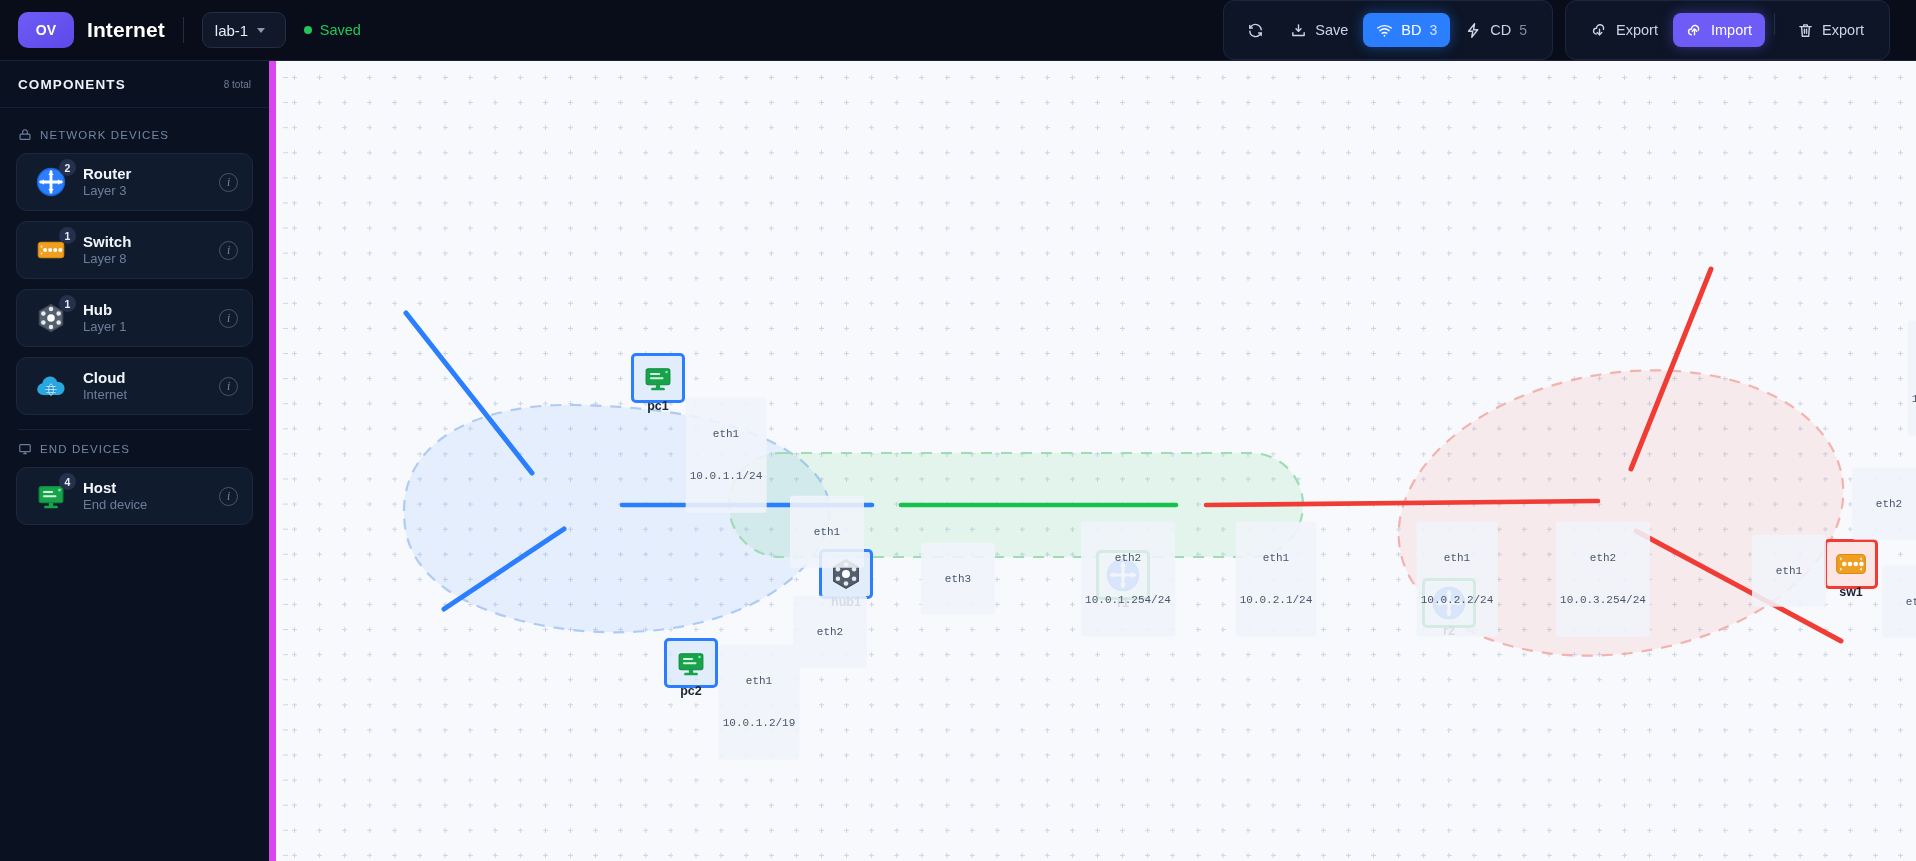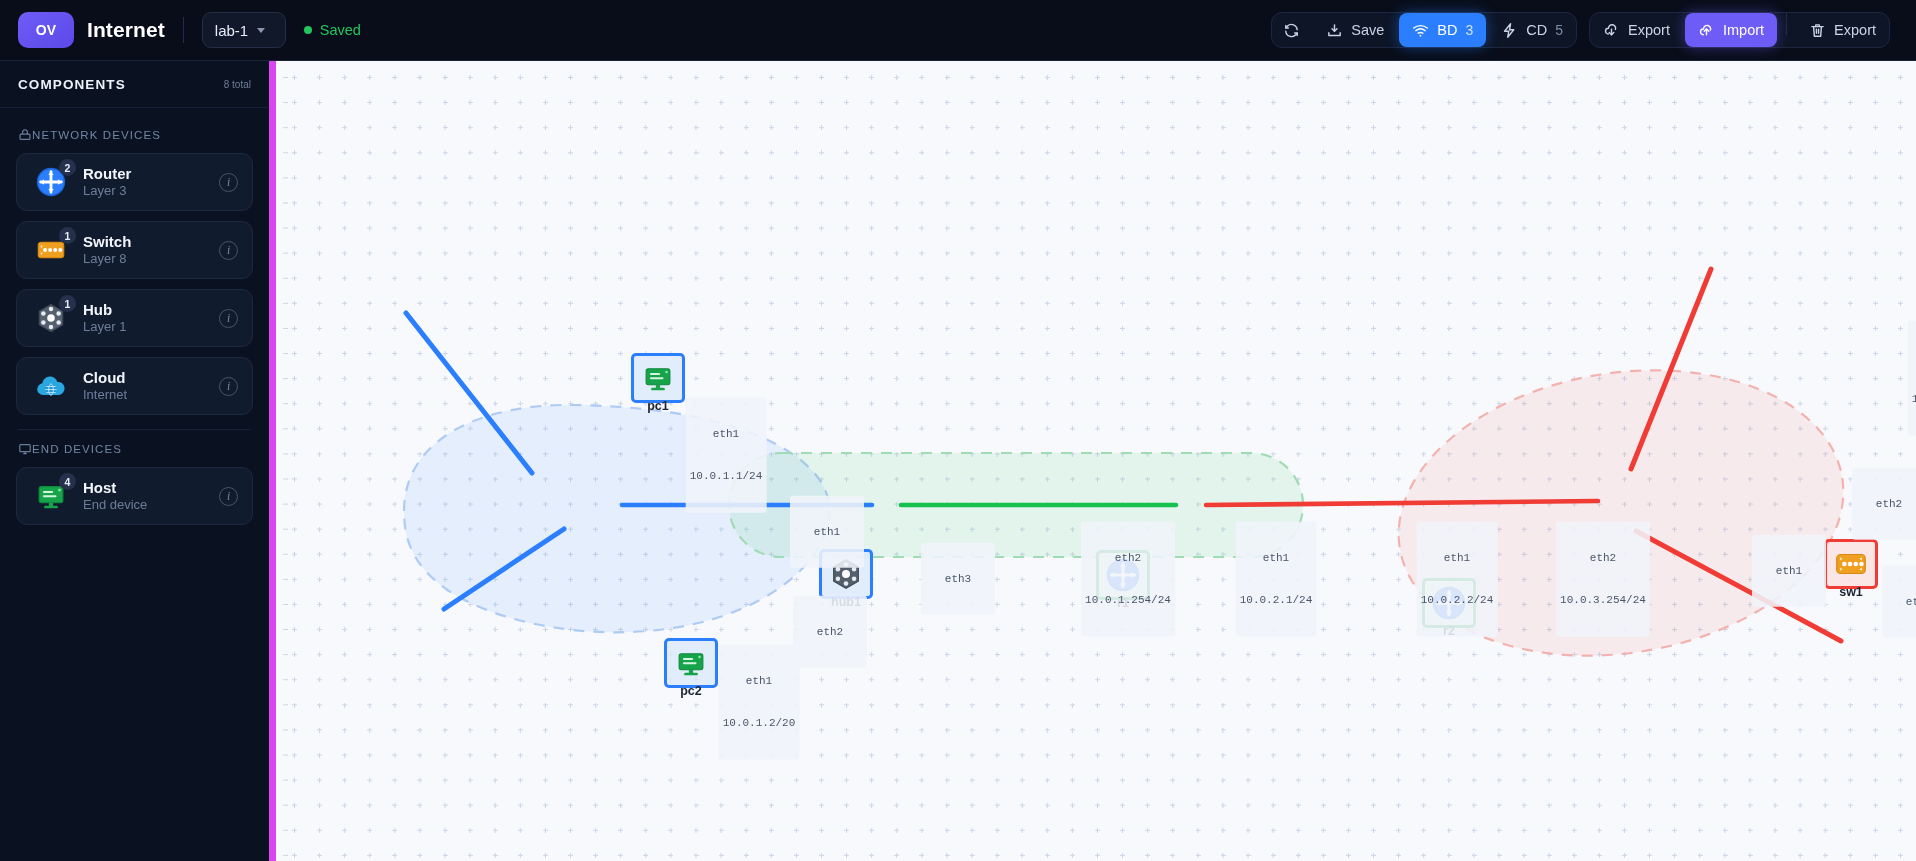--- a/index.html
+++ b/index.html
@@ -40,21 +40,21 @@
 
   .saved { display: flex; align-items: center; gap: 8px; margin-left: 18px; }
   .dot-green { width: 8px; height: 8px; border-radius: 50%; background: #22c55e; }
   .saved-txt { color: #22c55e; font-size: 14.5px; }
 
   .spacer { flex: 1; }
 
   .group {
     display: flex; 
     background: #0d1526; border: 1px solid #1c2640; border-radius: 11px;
-    padding: 0; gap: 2px;
+    padding: 12px; gap: 2px;
   }
   .tbtn {
     height: 34px; display: flex; align-items: center; gap: 8px;
     padding: 0 13px; border-radius: 8px; cursor: pointer;
     color: #c9d4e6; font-size: 14.5px; background: transparent; border: none;
     font-family: "Liberation Sans", sans-serif; white-space: nowrap;
   }
   .tbtn .cnt { color: #7e8ca6; font-size: 14px; }
   .tbtn.icon-only { padding: 0 11px; }
   .tbtn.active-blue { background: #2b7fff; color: #fff; box-shadow: 0 0 14px rgba(43,127,255,.45); }
@@ -75,21 +75,21 @@
   }
   .sb-head {
     height: 47px; flex: 0 0 47px;
     display: flex; align-items: center; justify-content: space-between;
     padding: 0 18px; border-bottom: 1px solid #16203a;
   }
   .sb-title { color: #eef3fb; font-size: 13.5px; font-weight: bold; letter-spacing: 1.1px; }
   .sb-count { color: #6f7e99; font-size: 10px; }
   .sb-scroll { flex: 1; padding: 16px 16px 0 16px; overflow: hidden; }
 
-  .sec-head { display: flex; align-items: center; margin: 4px 0 11px 2px; }
+  .sec-head { display: flex; align-items: center; gap: 8px; margin: 4px 0 11px 2px; }
   .sec-head .lbl { color: #7287a5; font-size: 11.5px; letter-spacing: 1.1px; }
   .sec-head.second { margin-top: 12px; }
 
   .dev {
     position: relative; height: 58px; margin-bottom: 10px;
     background: #111b2e; border: 1px solid #1d2840; border-radius: 11px;
     display: flex; align-items: center; padding: 0 14px; cursor: grab;
   }
   .dev-ico { position: relative; width: 40px; height: 40px; flex: 0 0 40px; display: flex; align-items: center; justify-content: center; }
   .badge {
@@ -502,21 +502,21 @@
           <div>eth1</div>
         </div>
         <div class="elabel" style="left:554px; top:571px;">
           <div>eth2</div>
         </div>
         <div class="elabel" style="left:682px; top:518px;">
           <div>eth3</div>
         </div>
         <div class="elabel" style="left:483px; top:641px;">
           <div>eth1</div>
-          <div>10.0.1.2/20</div>
+          <div>10.0.1.2/19</div>
         </div>
         <div class="elabel" style="left:852px; top:518px;">
           <div>eth2</div>
           <div>10.0.1.254/24</div>
         </div>
         <div class="elabel" style="left:1000px; top:518px;">
           <div>eth1</div>
           <div>10.0.2.1/24</div>
         </div>
         <div class="elabel" style="left:1181px; top:518px;">

